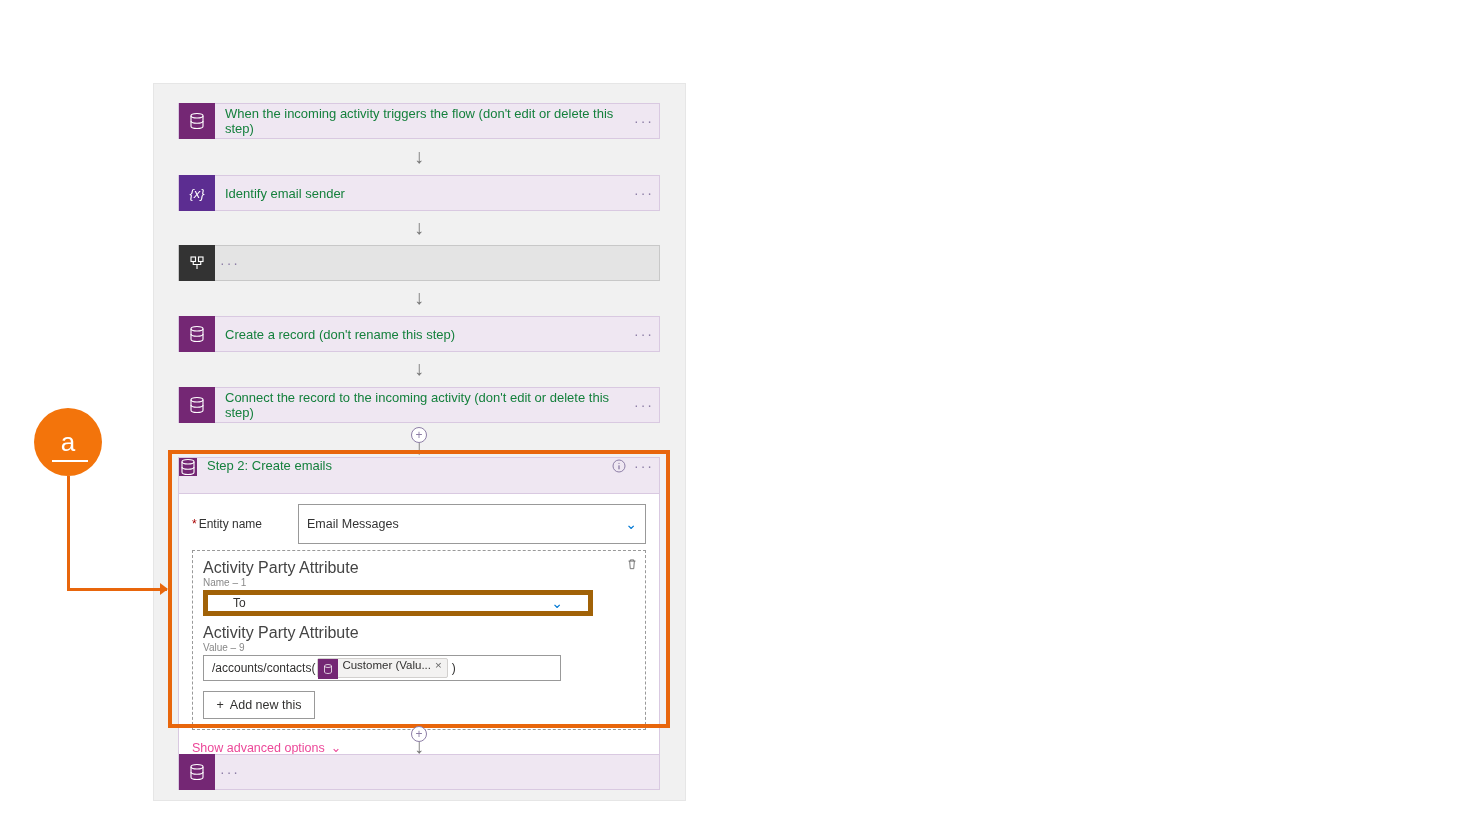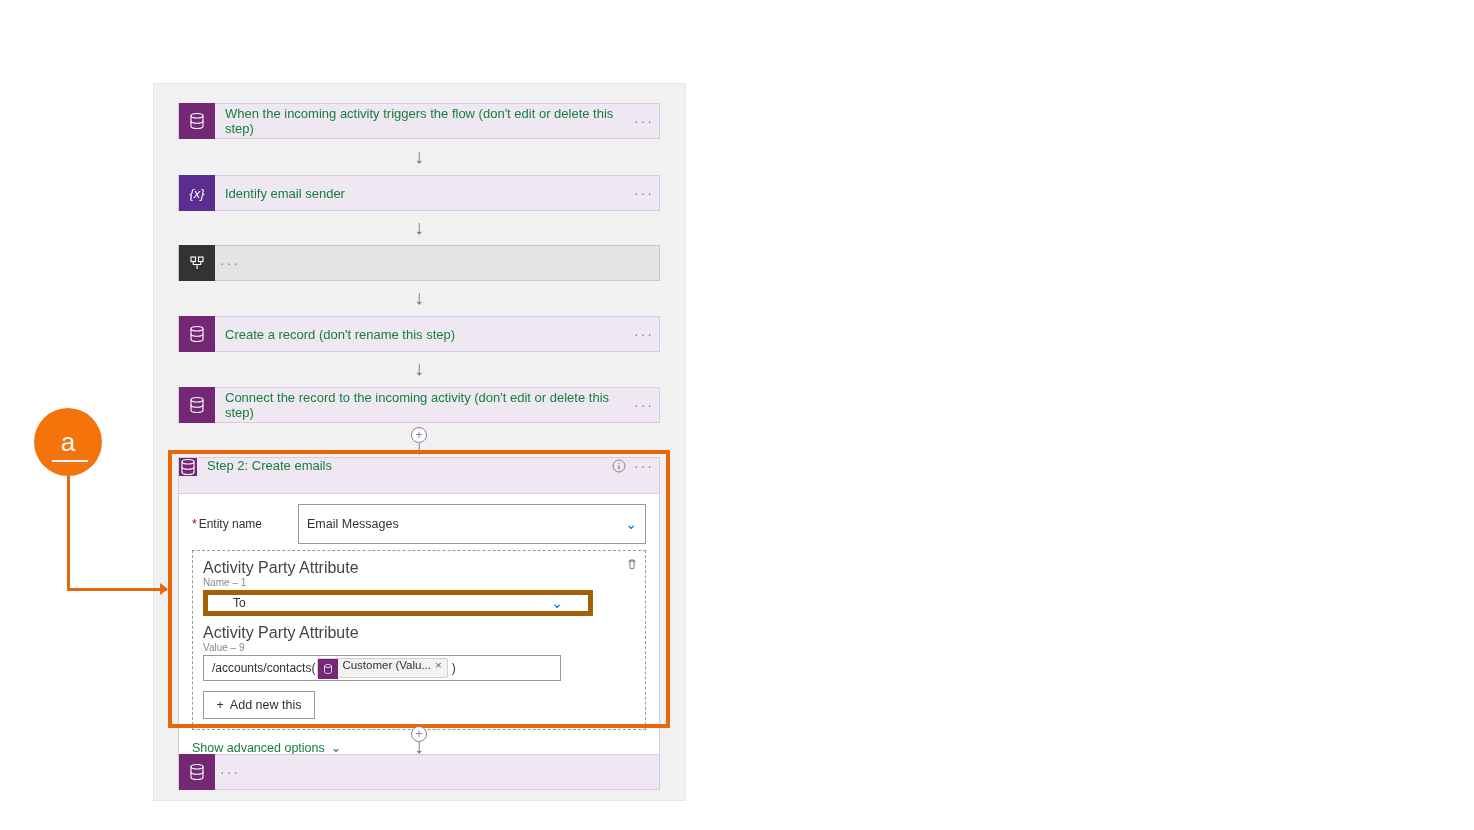--- a/index.html
+++ b/index.html
@@ -194,21 +194,21 @@
     height: 28px;
     border: 1px solid #999;
     background: #fff;
     display: flex;
     align-items: center;
     justify-content: center;
     gap: 6px;
     font-size: 12.5px;
   }
   .show-adv {
-    color: #15803d;
+    color: #ec4899;
     font-size: 12.5px;
     margin-top: 10px;
     display: inline-flex;
     align-items: center;
     gap: 6px;
   }
   .trash-ic {
     position: absolute;
     right: 6px;
     top: 6px;

